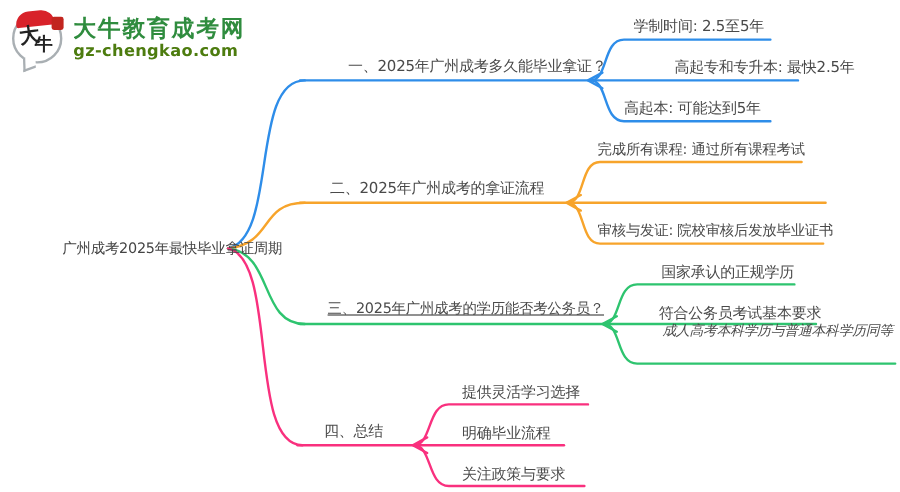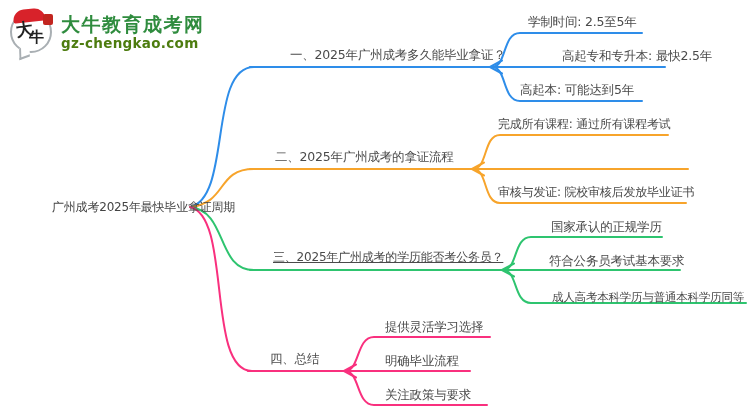--- a/index.html
+++ b/index.html
@@ -83,21 +83,21 @@
   <div class="lbl" style="left:515px;top:48px;margin-left:47px;">高起专和专升本: 最快2.5年</div>
   <div class="lbl" style="left:520px;top:82px;">高起本: 可能达到5年</div>
 
   <div class="lbl" style="left:275px;top:149px;">二、2025年广州成考的拿证流程</div>
   <div class="lbl sm" style="left:498px;top:117px;">完成所有课程: 通过所有课程考试</div>
   <div class="lbl sm" style="left:498px;top:185px;">审核与发证: 院校审核后发放毕业证书</div>
 
   <div class="lbl sm" style="left:273px;top:250px;text-decoration:underline;">三、2025年广州成考的学历能否考公务员？</div>
   <div class="lbl" style="left:551px;top:219px;">国家承认的正规学历</div>
   <div class="lbl" style="left:549px;top:253px;">符合公务员考试基本要求</div>
-  <div class="lbl xs" style="left:552px;top:290px;">成人高考本科学历与普通本科学历同等</div>
+  <div class="lbl xs" style="left:552px;top:268px;font-style:italic;">成人高考本科学历与普通本科学历同等</div>
 
   <div class="lbl" style="left:270px;top:351px;">四、总结</div>
   <div class="lbl" style="left:385px;top:319px;">提供灵活学习选择</div>
   <div class="lbl" style="left:385px;top:353px;">明确毕业流程</div>
   <div class="lbl" style="left:385px;top:387px;">关注政策与要求</div>
 
   <div class="logo">
     <div class="badge">
       <div class="hat"></div>
       <span class="ch1">大</span>

